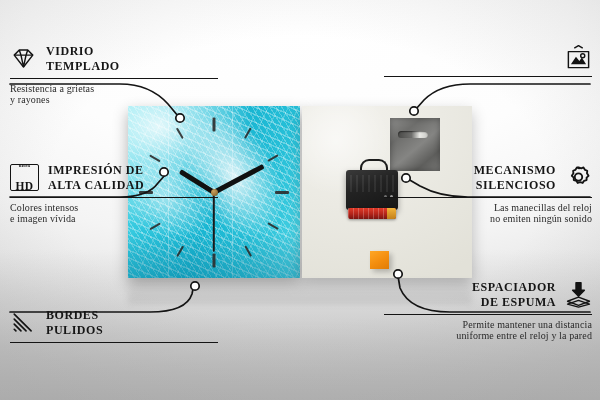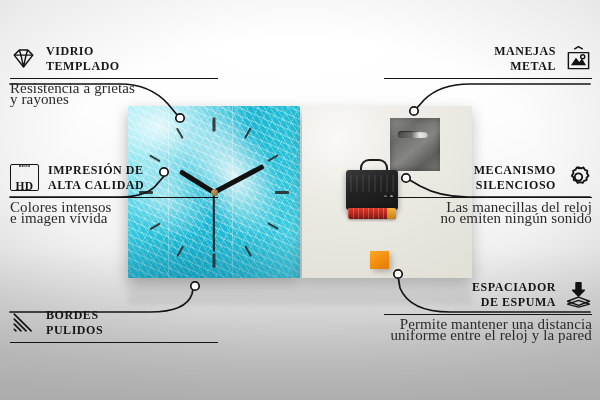--- a/index.html
+++ b/index.html
@@ -141,21 +141,21 @@
   .feature.right .feat-head{justify-content:flex-end;}
   .feat-title{
     font-family:"Liberation Serif", serif;
     font-size:12px;font-weight:700;letter-spacing:.55px;color:#161616;
     line-height:14.5px;text-transform:uppercase;white-space:pre-line;
   }
   .feat-icon{width:27px;height:27px;flex:0 0 27px;display:block;}
   .feat-rule{height:1.4px;background:#141414;margin:4.5px 0 4px;width:100%;}
   .feat-sub{
     font-family:"Liberation Serif", serif;
-    font-size:15px;color:#2a2a2a;line-height:11.4px;white-space:pre-line;letter-spacing:.12px;
+    font-size:10px;color:#2a2a2a;line-height:11.4px;white-space:pre-line;letter-spacing:.12px;
   }
   
   .hd-badge{
     width:27px;height:25px;border:1.9px solid #131313;border-radius:2px;
     display:flex;flex-direction:column;align-items:center;justify-content:center;line-height:1;gap:12px;
   }
   .hd-ultra{font-size:5px;font-weight:700;letter-spacing:.2px;color:#131313;}
   .hd-hd{font-size:11.5px;font-weight:700;letter-spacing:.3px;color:#131313;margin-top:.5px;}
 </style>
 </head>
@@ -291,22 +291,20 @@
         </g>
       </svg>
       <div class="feat-title">BORDES
 PULIDOS</div>
     </div>
     <div class="feat-rule"></div>
   </div>
 
   <div class="feature right" style="top:44px;">
     <div class="feat-head">
-      <div class="feat-title">MANEJAS
-METAL</div>
       <svg class="feat-icon" viewBox="0 0 32 32">
         <g fill="none" stroke="#131313" stroke-width="1.7" stroke-linejoin="round">
           <path d="M11,5 L16,2 L21,5"></path>
           <rect x="4" y="9" width="24" height="19"></rect>
           <path d="M7,24 L13,15 L17,20 L20,16 L25,24 Z" fill="#131313" stroke="none"></path>
           <circle cx="21" cy="14" r="2.4"></circle>
         </g>
       </svg>
     </div>
     <div class="feat-rule"></div>

